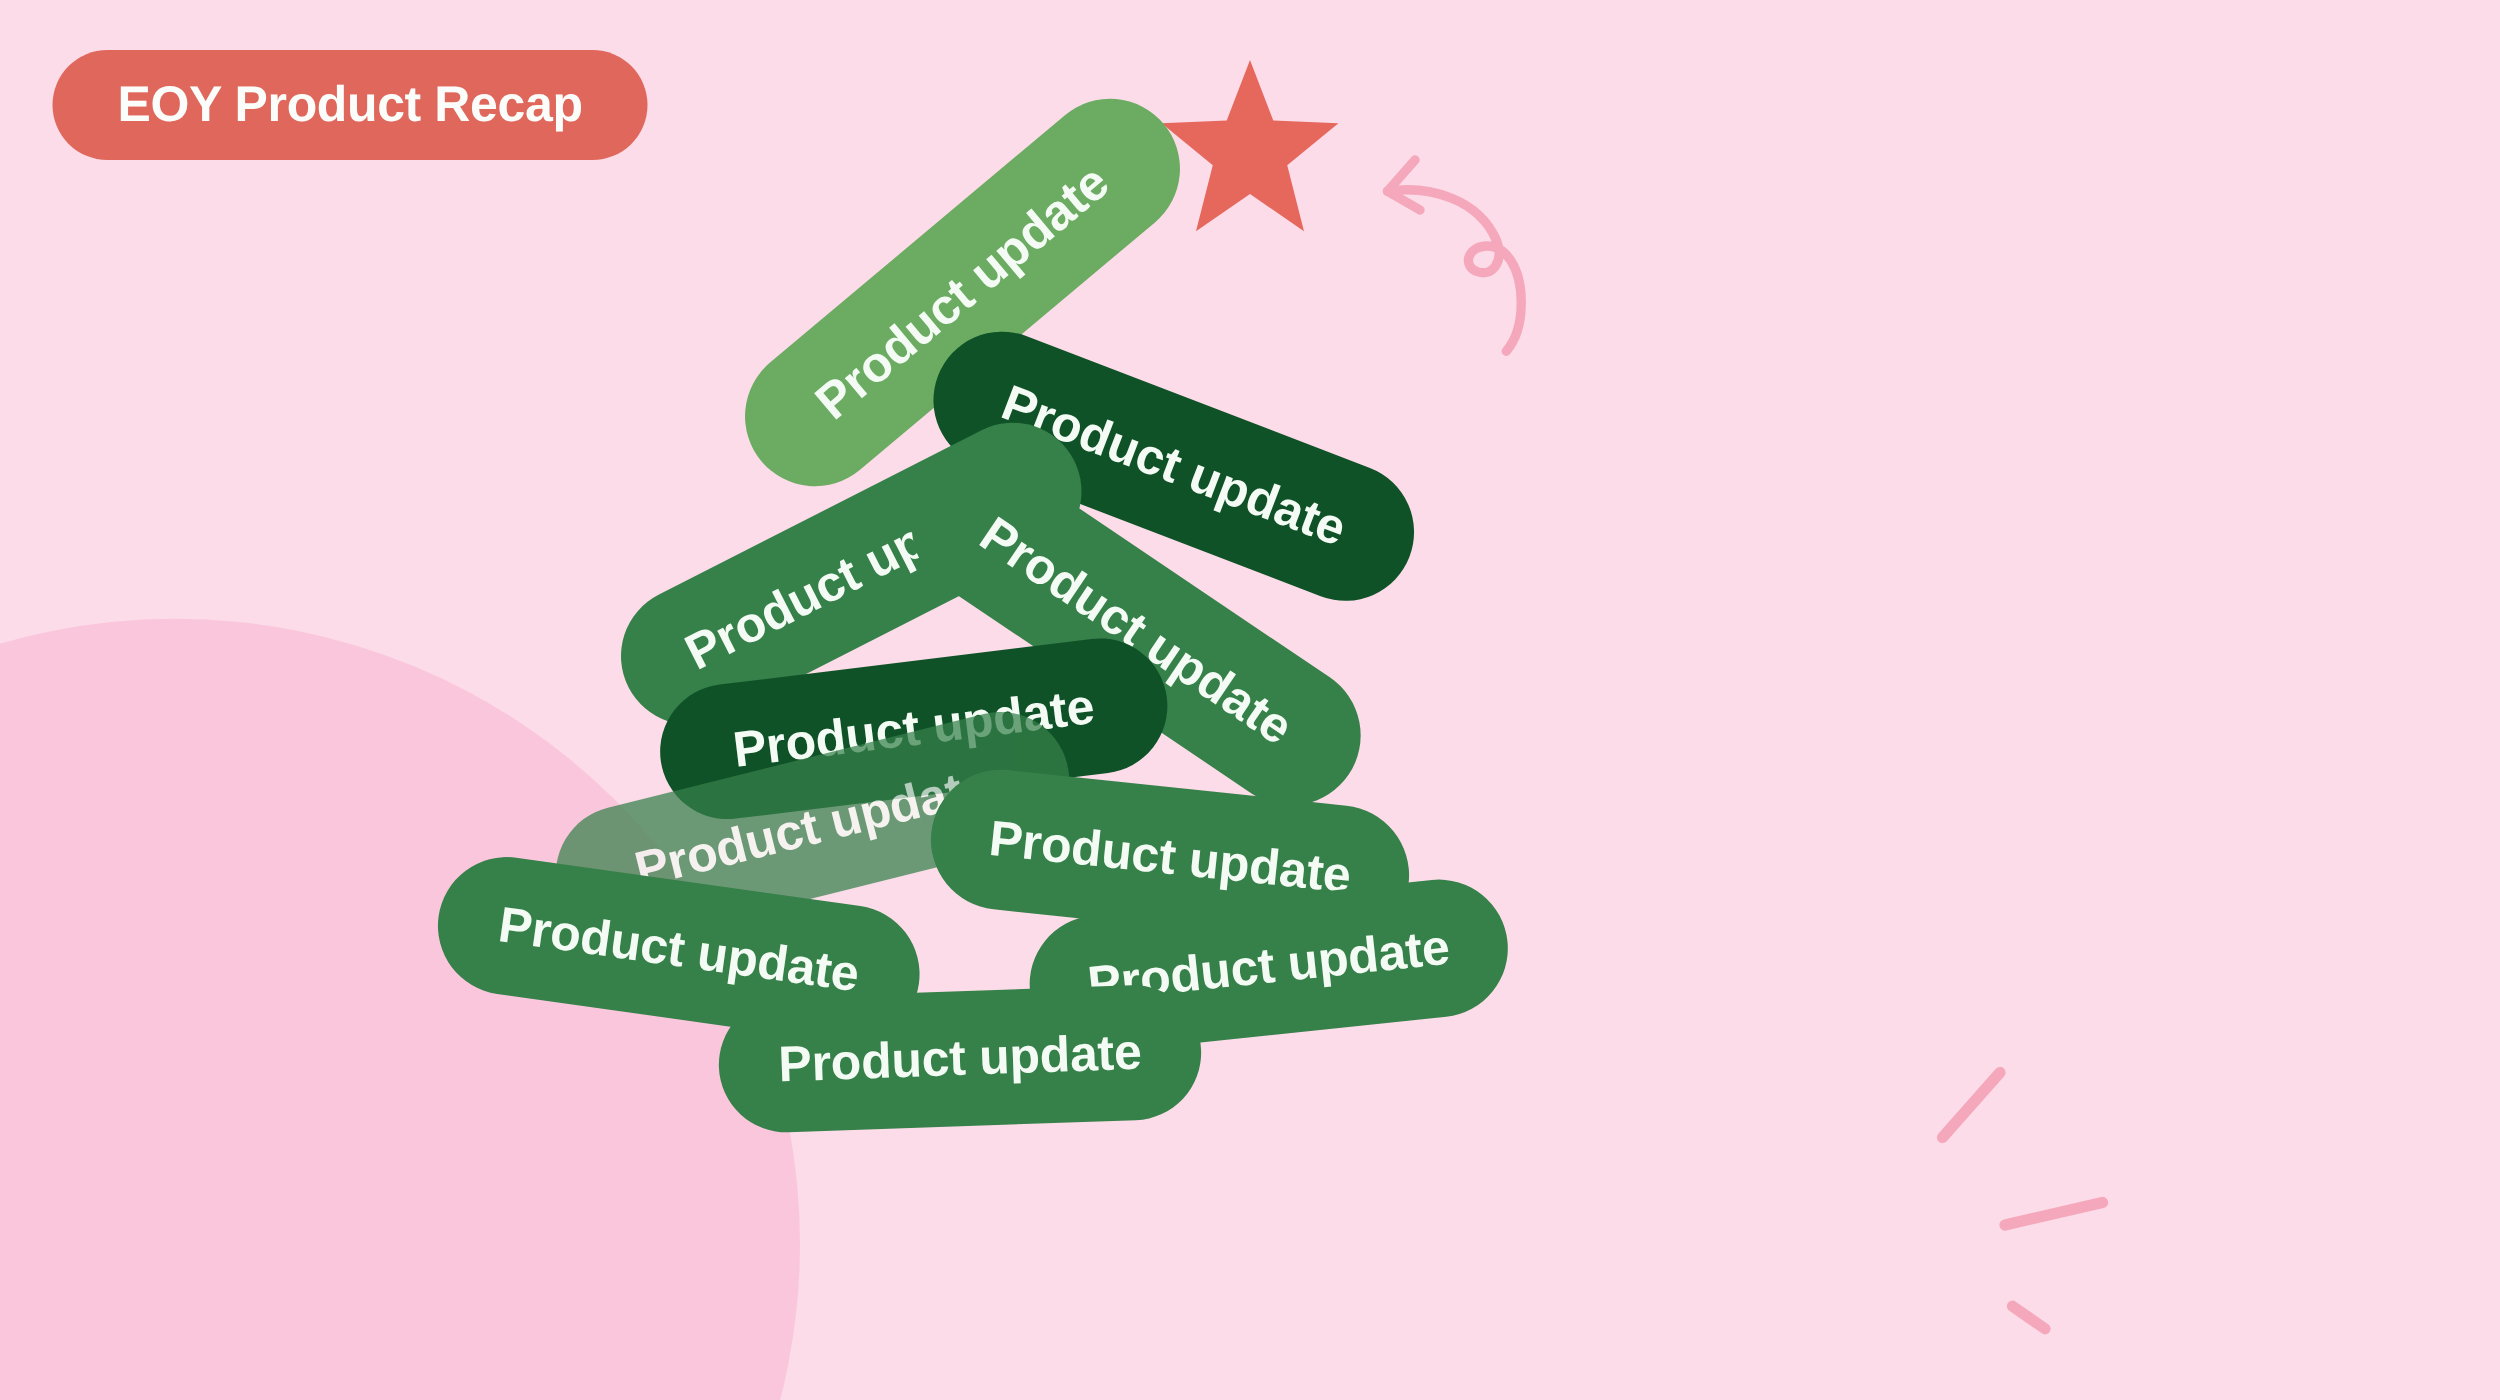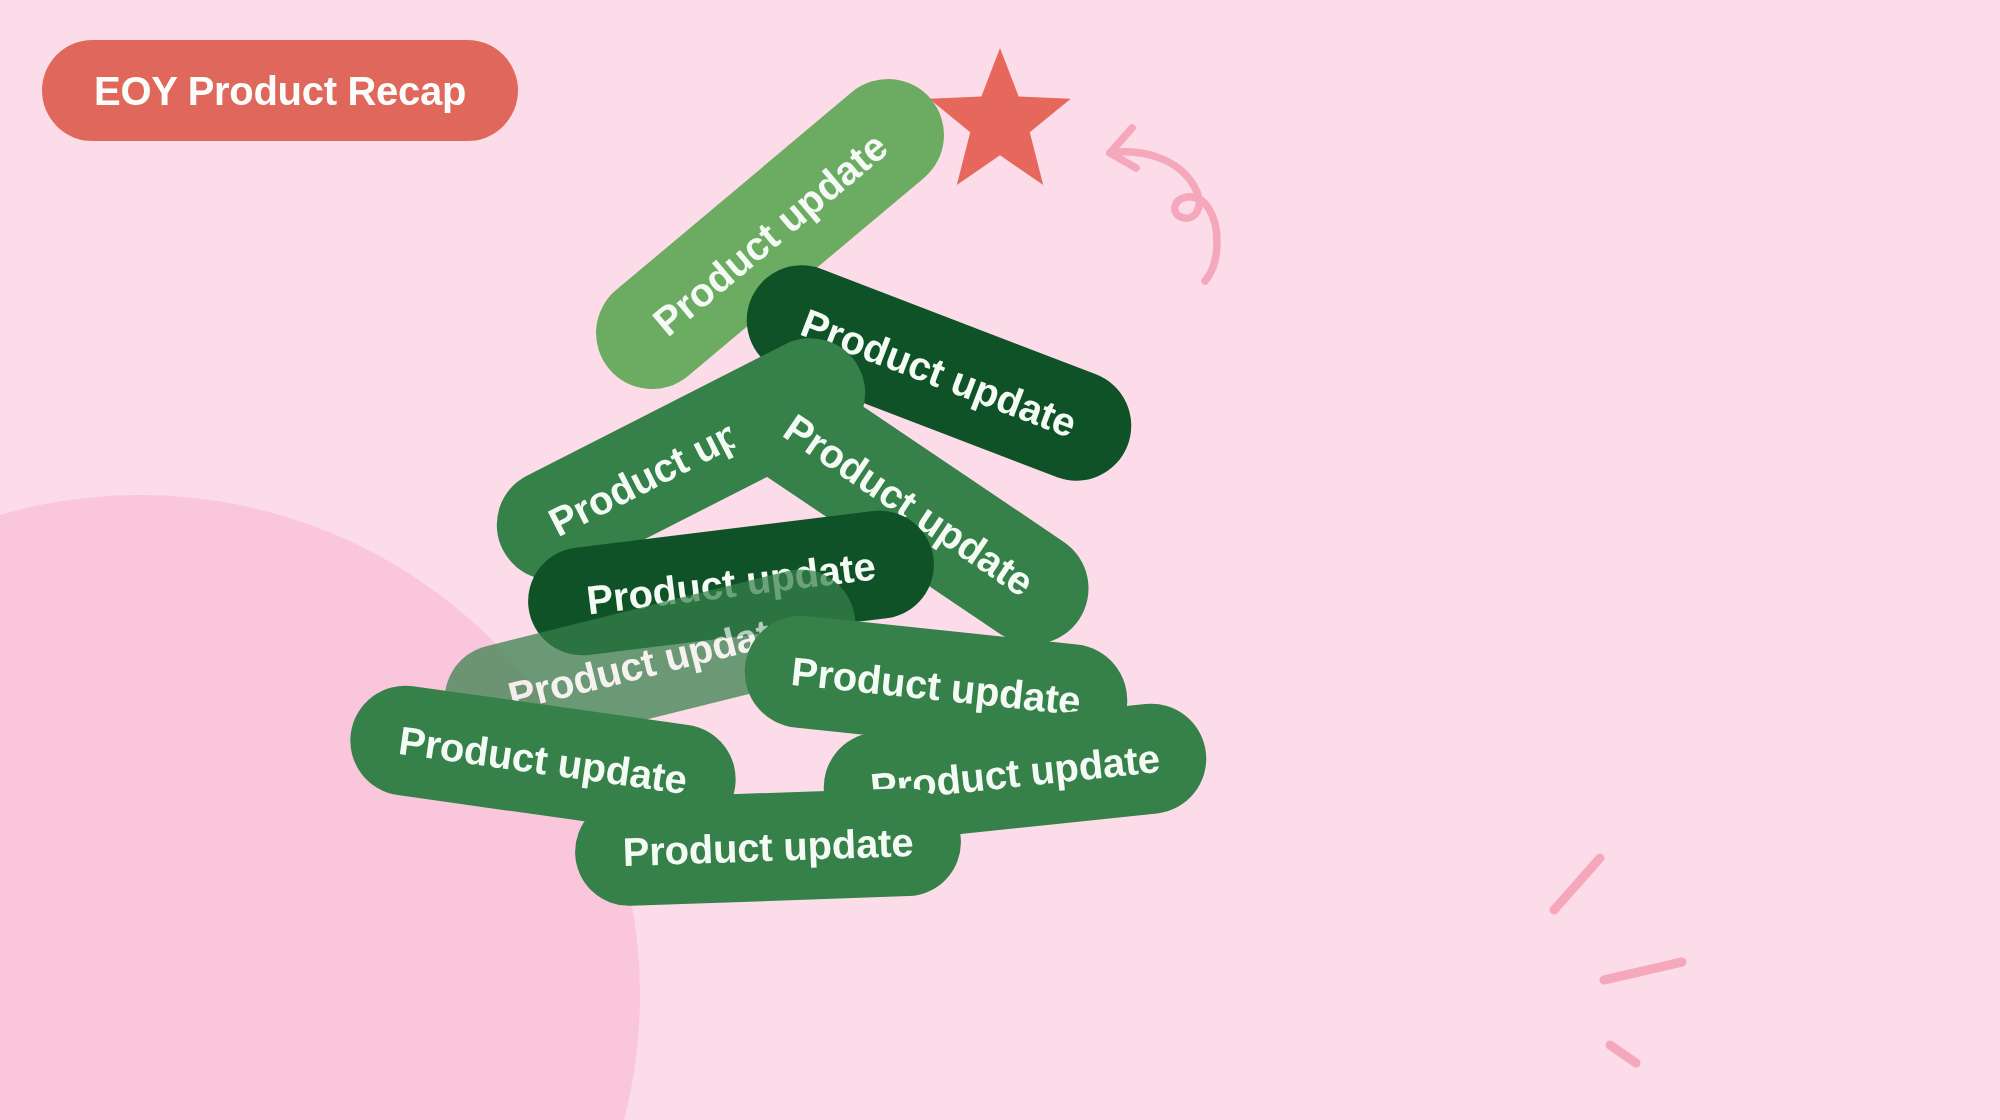--- a/index.html
+++ b/index.html
@@ -23,21 +23,21 @@
     left:-360px; top:495px;
     width:1000px;height:1000px;
     border-radius:50%;
     background:#FAC6DC;
   }
 
   
   .badge{
     position:absolute;
     left:42px; top:40px;
-    height:101px;
+    height:88px;
     padding:0 52px;
     display:flex;align-items:center;justify-content:center;
     background:#E0675C;
     border-radius:60px;
     box-sizing:border-box;
     z-index:60;
   }
   .badge-label{
     color:#FBFDFA;
     font-size:40px;

